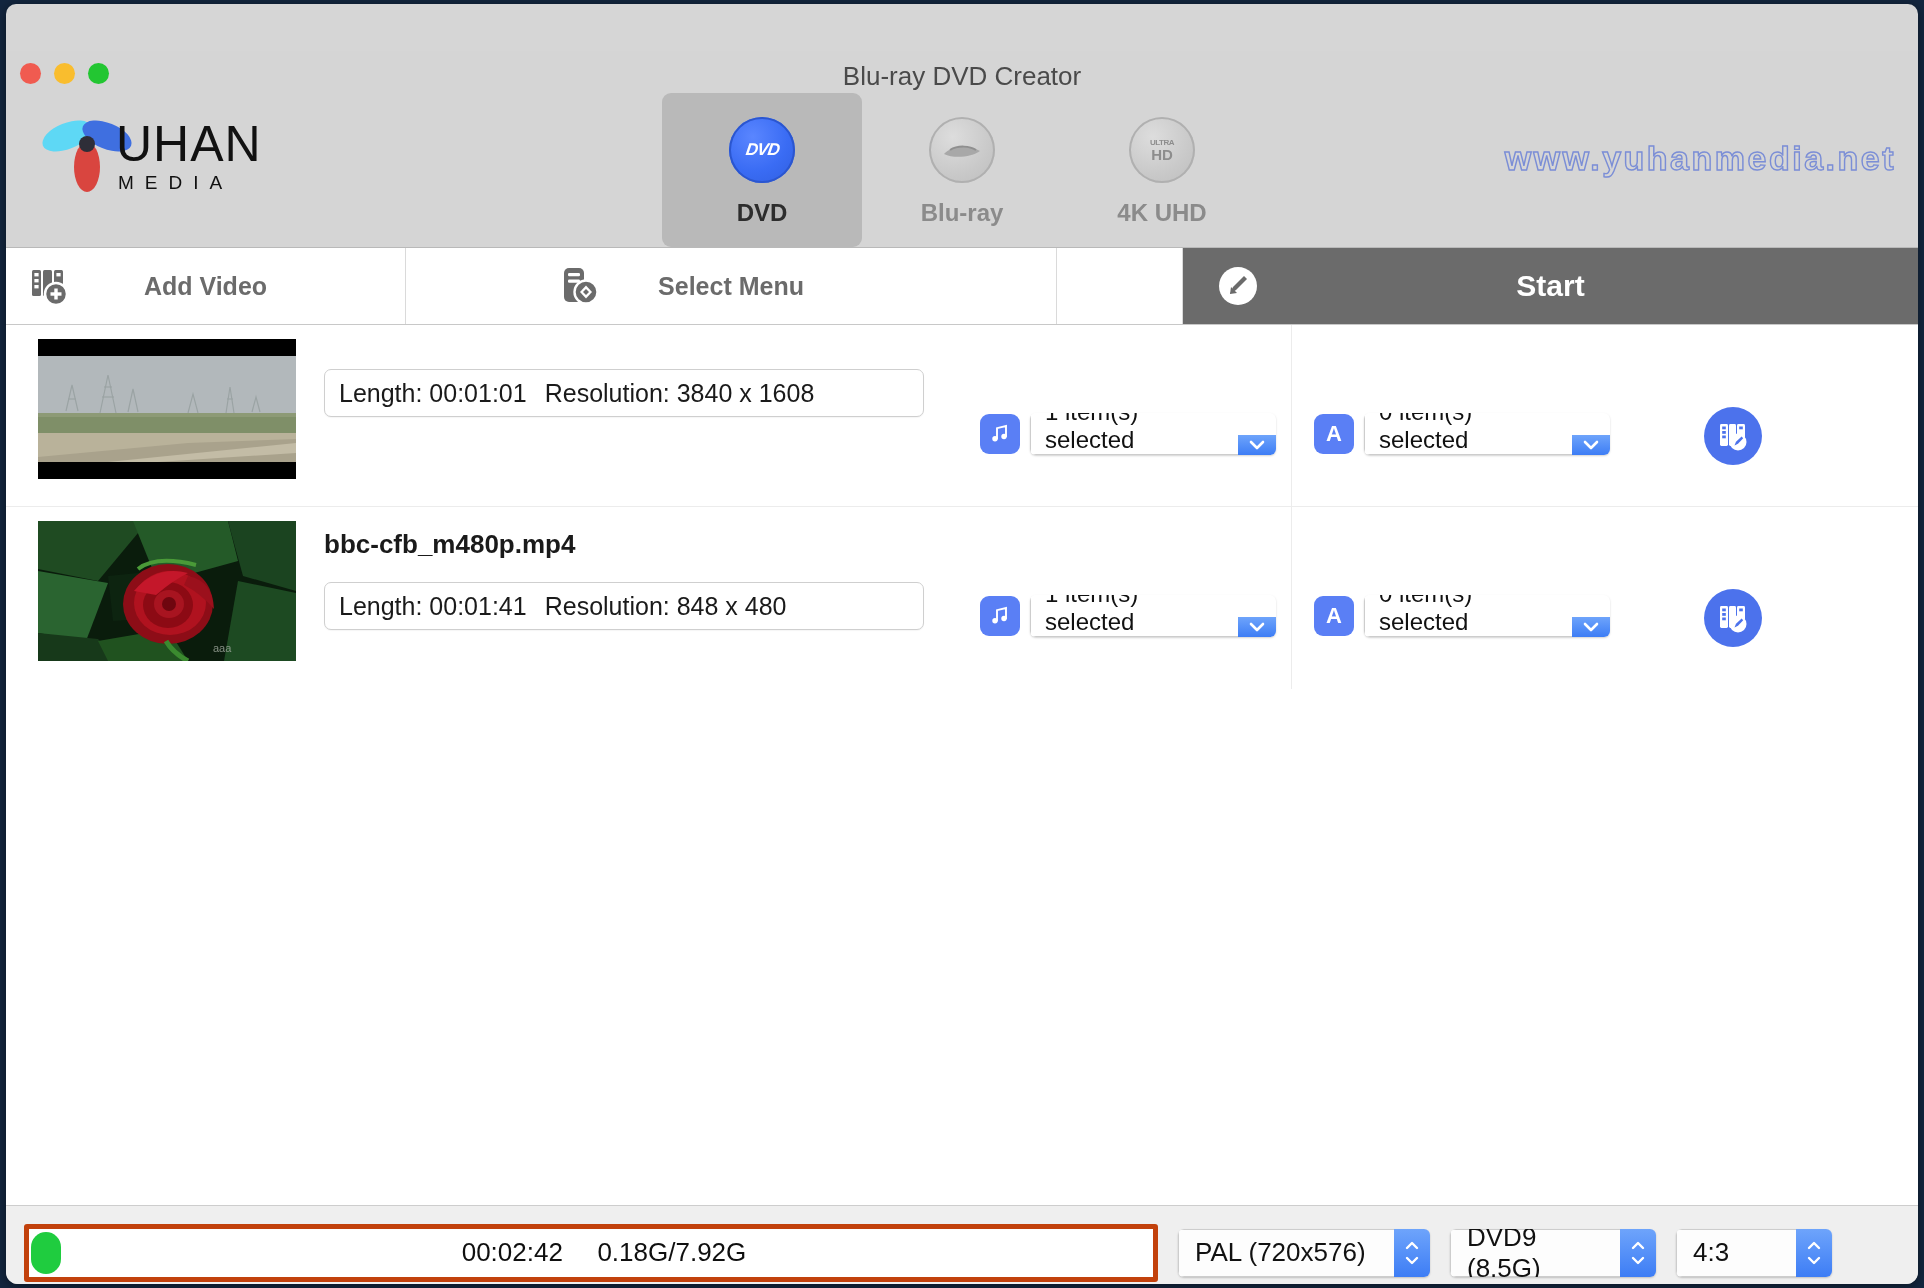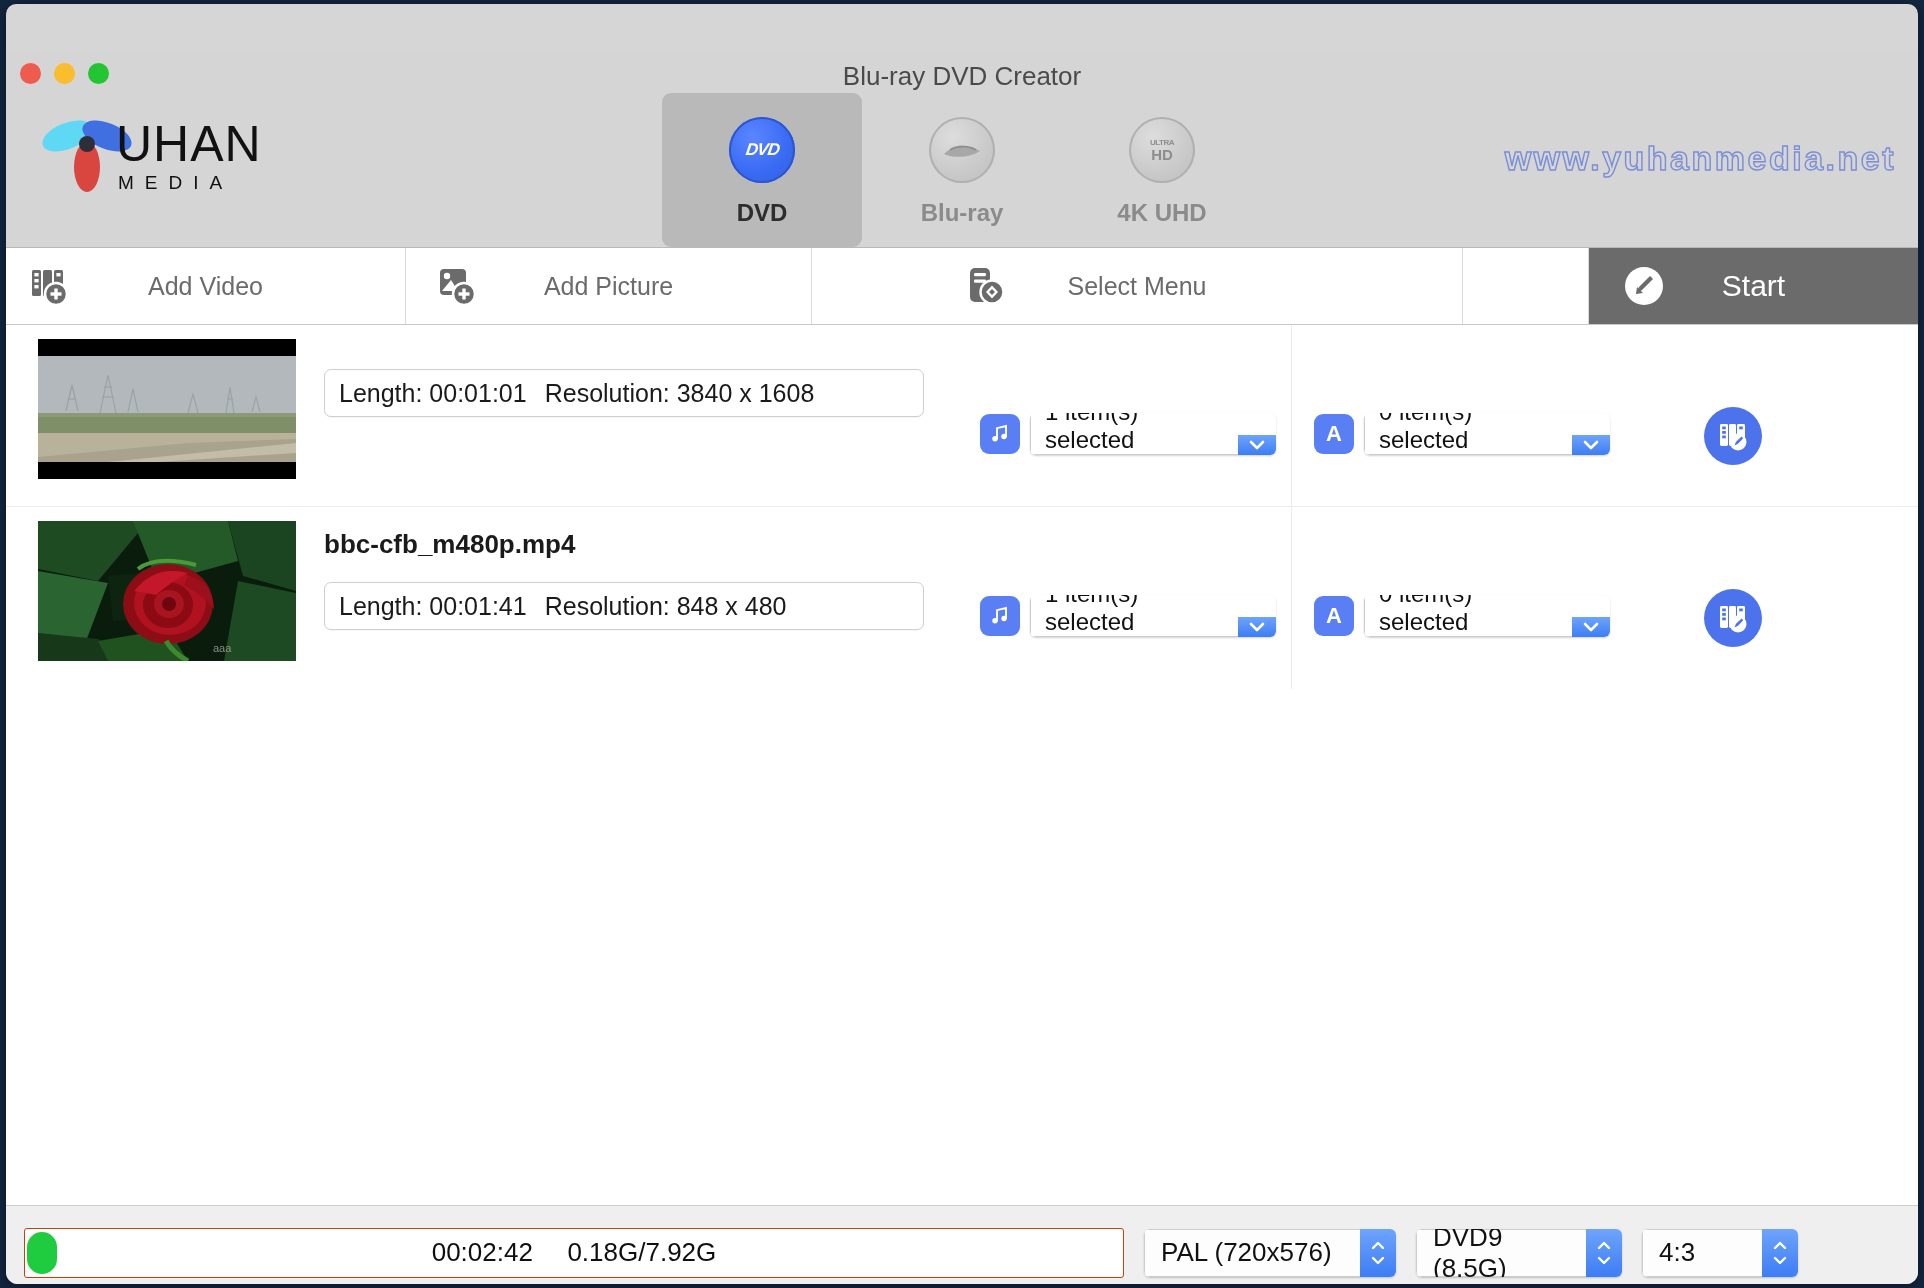--- a/index.html
+++ b/index.html
@@ -168,21 +168,21 @@
     box-sizing: border-box;
   }
   .tb-item .tb-icon {
     position: absolute;
     display: flex;
     align-items: center;
     justify-content: center;
   }
   .tb-label {
     font-size: 25px;
-    font-weight: normal;
+    font-weight: bold;
     color: #6b6b6b;
   }
   .tb-add-video   { width: 400px; }
   .tb-add-picture { width: 406px; }
   .tb-select-menu { width: 651px; }
   .tb-spacer      { width: 125px; border-right: 1px solid #dadada; }
   .tb-start {
     flex: 1;
     background: #6b6b6b;
     border-right: none;
@@ -339,27 +339,28 @@
     align-items: center;
     padding: 0 18px;
     box-sizing: border-box;
     gap: 20px;
   }
   .progress {
     flex: none;
     width: 1098px;
     height: 48px;
     background: #ffffff;
-    border: 1px solid #c2410c;
+    border: 5px solid #c2410c;
     border-radius: 3px;
     position: relative;
     display: flex;
     align-items: center;
     justify-content: center;
     overflow: hidden;
+    padding-left: 26px;
   }
   .progress-fill {
     position: absolute;
     left: 2px;
     top: 3px;
     bottom: 3px;
     width: 30px;
     border-radius: 15px;
     background: #1fcc3f;
   }
@@ -485,34 +486,20 @@
           <rect x="26" y="6" width="9" height="18" rx="1.5" fill="#6b6b6b"></rect>
           <rect x="28.4" y="9" width="4.2" height="3.4" fill="#fff"></rect>
           <circle cx="28" cy="30" r="11" fill="#6b6b6b" stroke="#fff" stroke-width="2.5"></circle>
           <rect x="26.3" y="24.5" width="3.4" height="11" fill="#fff"></rect>
           <rect x="22.5" y="28.3" width="11" height="3.4" fill="#fff"></rect>
         </svg>
       </span>
       <span class="tb-label">Add Video</span>
     </div>
 
-    <div class="tb-item tb-add-picture">
-      <span class="tb-icon">
-        <svg width="44" height="44" viewBox="0 0 44 44">
-          <rect x="4" y="5" width="26" height="26" rx="4" fill="#6b6b6b"></rect>
-          <circle cx="11" cy="12" r="3.2" fill="#fff"></circle>
-          <path d="M6 27 L15 16 L22 27 Z" fill="#fff"></path>
-          <path d="M19 27 L25 19 L30 27 Z" fill="#fff"></path>
-          <circle cx="28" cy="30" r="11" fill="#6b6b6b" stroke="#fff" stroke-width="2.5"></circle>
-          <rect x="26.3" y="24.5" width="3.4" height="11" fill="#fff"></rect>
-          <rect x="22.5" y="28.3" width="11" height="3.4" fill="#fff"></rect>
-        </svg>
-      </span>
-      <span class="tb-label">Add Picture</span>
-    </div>
 
     <div class="tb-item tb-select-menu">
       <span class="tb-icon">
         <svg width="44" height="44" viewBox="0 0 44 44">
           <rect x="6" y="4" width="20" height="34" rx="5" fill="#6b6b6b"></rect>
           <rect x="10" y="9" width="12" height="3.2" rx="1.2" fill="#fff"></rect>
           <rect x="10" y="15.5" width="12" height="3.2" rx="1.2" fill="#fff"></rect>
           <circle cx="28" cy="28" r="11.5" fill="#6b6b6b" stroke="#fff" stroke-width="2.4"></circle>
           <path d="M28 21.5 L34 28 L28 34.5 L22 28 Z" fill="#fff"></path>
           <path d="M28 25 L31 28 L28 31 L25 28 Z" fill="#6b6b6b"></path>

